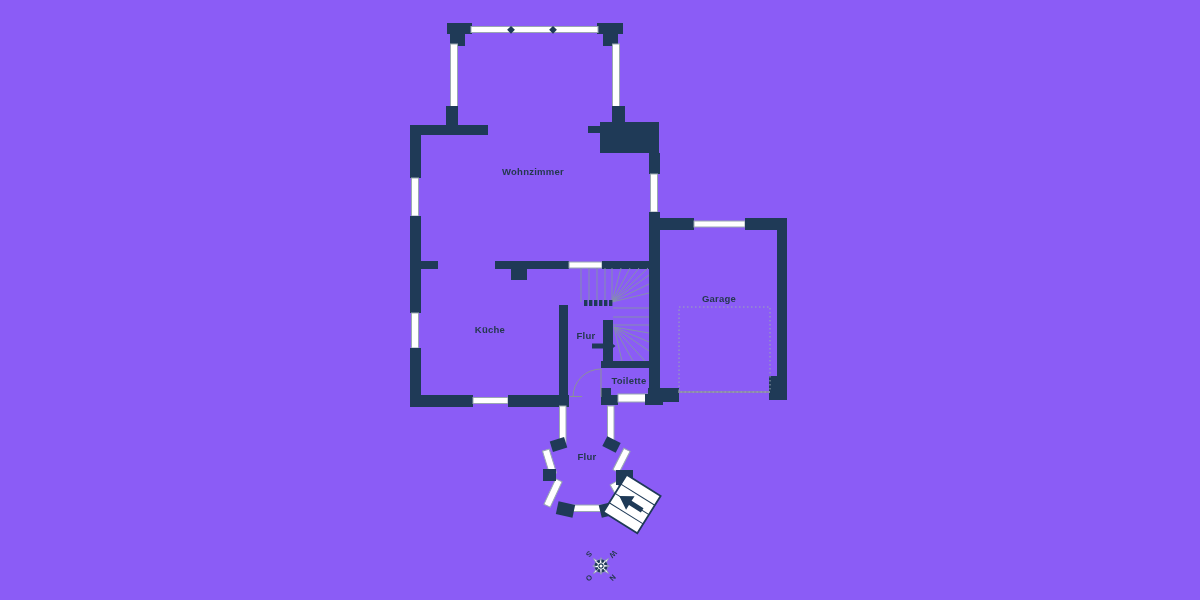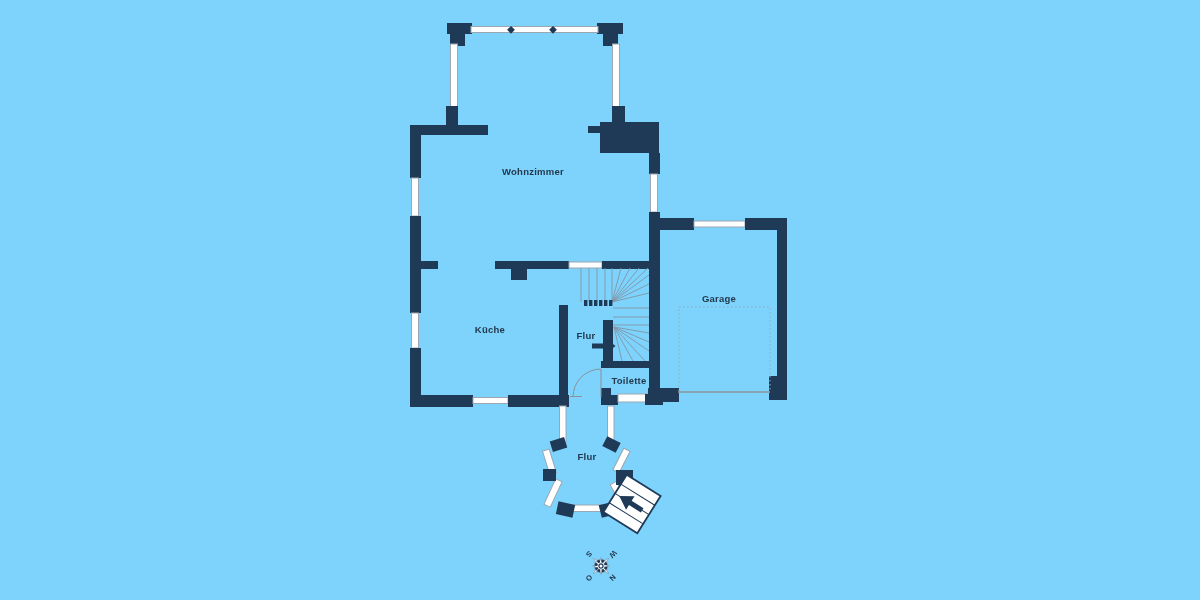--- a/index.html
+++ b/index.html
@@ -1,20 +1,20 @@
 <!DOCTYPE html>
 <html style="--wall: #1f3a57; --win: #9aa7b2; --stair: #8394a6; --door: #8b9298; --dotted: #9aa7b2; --label: #24384e;"><head>
 <meta charset="utf-8">
 <style>
   :root{
     --wall:#1f3a57; --win:#9aa7b2; --stair:#8394a6;
     --door:#8b9298; --dotted:#9aa7b2; --label:#24384e;
   }
   html,body{margin:0;padding:0;background:#ffffff;}
-  .canvas{position:relative;width:1200px;height:600px;background:#7dd3fc;overflow:hidden;
+  .canvas{position:relative;width:1200px;height:600px;background:#8b5cf6;overflow:hidden;
           font-family:"Liberation Sans",sans-serif;}
   svg{position:absolute;left:0;top:0;}
   .wall{fill:var(--wall);stroke:none;}
   .win{fill:#ffffff;stroke:var(--win);stroke-width:1;}
   .stairline{stroke:var(--stair);stroke-width:0.9;fill:none;}
   .navyline{stroke:var(--wall);stroke-width:1;fill:none;}
   .doorline{stroke:var(--door);stroke-width:1;fill:none;}
   .garagedoor{stroke:var(--door);stroke-width:1.6;fill:none;}
   .dotted{fill:none;stroke:var(--dotted);stroke-width:1;stroke-dasharray:1.5 2.5;}
   .room-label{fill:var(--label);font:bold 9.5px "Liberation Sans",sans-serif;

